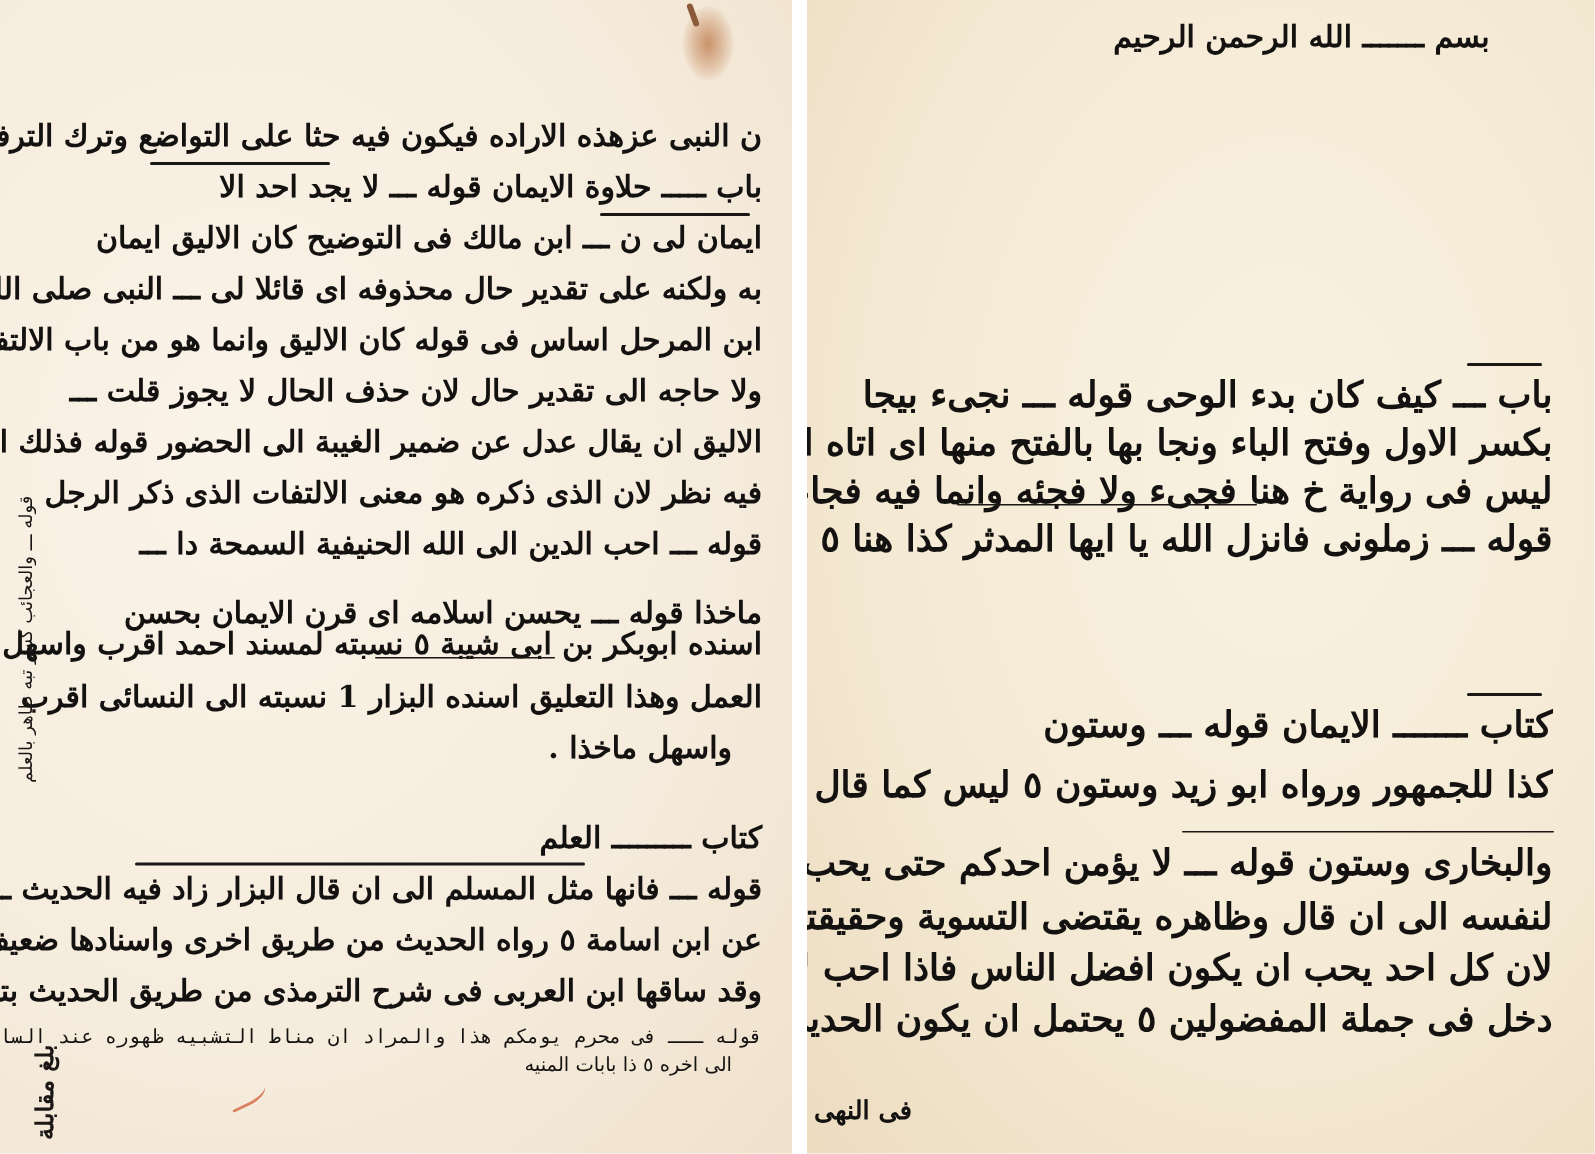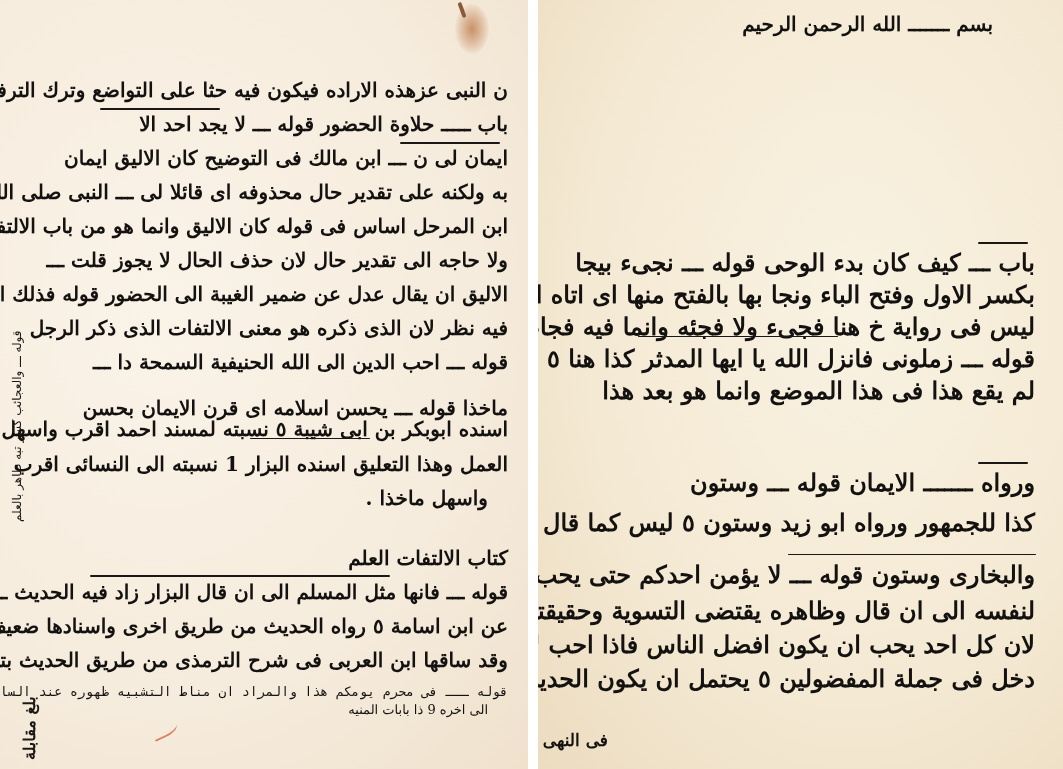--- a/index.html
+++ b/index.html
@@ -34,61 +34,60 @@
 </style>
 </head>
 <body>
 
 <div id="left-page" class="page">
   <div class="stain"></div>
   <div class="stain-stroke"></div>
 
   <div class="line l-left" style="top:78px;">ن النبى عزهذه الاراده فيكون فيه حثا على التواضع وترك الترفع</div>
   <div class="rule" style="left:100px; top:108px; width:120px;"></div>
-  <div class="line l-left" style="top:112px;">باب ـــــ حلاوة الحضور قوله ـــ لا يجد احد الا</div>
+  <div class="line l-left" style="top:112px;">باب ـــــ حلاوة الايمان قوله ـــ لا يجد احد الا</div>
   <div class="rule" style="left:400px; top:142px; width:100px;"></div>
   <div class="line l-left" style="top:146px;margin-left:40px;">ايمان لى ن ـــ ابن مالك فى التوضيح كان الاليق ايمان</div>
   <div class="line l-left" style="top:180px;">به ولكنه على تقدير حال محذوفه اى قائلا لى ـــ النبى صلى الله</div>
   <div class="line l-left" style="top:214px;">ابن المرحل اساس فى قوله كان الاليق وانما هو من باب الالتفات</div>
   <div class="line l-left" style="top:248px;">ولا حاجه الى تقدير حال لان حذف الحال لا يجوز قلت ـــ</div>
   <div class="line l-left" style="top:282px;">الاليق ان يقال عدل عن ضمير الغيبة الى الحضور قوله فذلك الاليق</div>
   <div class="line l-left" style="top:350px;">قوله ـــ احب الدين الى الله الحنيفية السمحة دا ـــ</div>
   <div class="line l-left" style="top:316px;">فيه نظر لان الذى ذكره هو معنى الالتفات الذى ذكر الرجل</div>
   <div class="line l-left" style="top:384px;margin-top:33px;">اسنده ابوبكر بن ابى شيبة ٥ نسبته لمسند احمد اقرب واسهل</div>
   <div class="rule" style="left:250px; top:438px; width:120px; height:1px;"></div>
   <div class="line l-left" style="top:396px;">ماخذا قوله ـــ يحسن اسلامه اى قرن الايمان بحسن</div>
   <div class="line l-left" style="top:452px;">العمل وهذا التعليق اسنده البزار 1 نسبته الى النسائى اقرب</div>
   <div class="line l-left" style="top:486px; right:40px;">واسهل ماخذا .</div>
   <div class="rule" style="left:90px; top:575px; width:300px;"></div>
-  <div class="line l-left" style="top:546px;">كتاب الالتفات العلم</div>
+  <div class="line l-left" style="top:546px;">كتاب ـــــــــ العلم</div>
   <div class="line l-left" style="top:580px;">قوله ـــ فانها مثل المسلم الى ان قال البزار زاد فيه الحديث ـــ</div>
   <div class="line l-left" style="top:614px;">عن ابن اسامة ٥ رواه الحديث من طريق اخرى واسنادها ضعيف</div>
   <div class="line l-left" style="top:648px;">وقد ساقها ابن العربى فى شرح الترمذى من طريق الحديث بتمامه</div>
   <div class="line l-left small" style="top:684px;font-family:Liberation Mono, monospace;">قوله ـــ فى محرم يومكم هذا والمراد ان مناط التشبيه ظهوره عند السامع</div>
-  <div class="line l-left small" style="top:702px; right:40px;">الى اخره 9   ذا بابات المنيه</div>
+  <div class="line l-left small" style="top:702px; right:40px;">الى اخره ٥   ذا بابات المنيه</div>
 
   <div class="red-mark"></div>
   <div class="margin-note">قوله ـــ والعجائب كسر تبه ظاهر بالعلم</div>
   <div class="margin-note-b">بلغ مقابلة</div>
 </div>
 
 <div class="gutter"></div>
 
 <div id="right-page" class="page">
   <div class="line l-right title-line" style="top:12px; right:70px;">بسم ـــــــ الله الرحمن الرحيم</div>
 
   <div class="rule" style="left:440px; top:242px; width:50px;"></div>
   <div class="line l-right" style="top:248px;">باب ـــ كيف كان بدء الوحى قوله ـــ نجىء بيجا</div>
   <div class="line l-right" style="top:280px;">بكسر الاول وفتح الباء ونجا بها بالفتح منها اى اتاه الوحى بغته ٥</div>
   <div class="line l-right" style="top:312px;">ليس فى رواية خ هنا فجىء ولا فجئه وانما فيه فجاءه الملك من الحى</div>
   <div class="rule" style="left:100px; top:336px; width:200px; height:1px;"></div>
   <div class="line l-right" style="top:344px;text-align:right;">قوله ـــ زملونى فانزل الله يا ايها المدثر كذا هنا ٥</div>
-  <div class="line l-right" style="top:376px;">لم يقع هذا فى هذا الموضع وانما هو بعد هذا</div>
   <div class="rule" style="left:440px; top:462px; width:50px;"></div>
-  <div class="line l-right" style="top:468px;">ورواه ـــــــ الايمان قوله ـــ وستون</div>
+  <div class="line l-right" style="top:468px;">كتاب ـــــــ الايمان قوله ـــ وستون</div>
   <div class="line l-right" style="top:508px;">كذا للجمهور ورواه ابو زيد وستون ٥ ليس كما قال بل الروايات</div>
   <div class="rule" style="left:250px; top:554px; width:248px; height:1px;"></div>
   <div class="line l-right" style="top:560px;">والبخارى وستون قوله ـــ لا يؤمن احدكم حتى يحب لاخيه ما يحب</div>
   <div class="line l-right" style="top:596px;">لنفسه الى ان قال وظاهره يقتضى التسوية وحقيقته التفضيل</div>
   <div class="line l-right" style="top:630px;">لان كل احد يحب ان يكون افضل الناس فاذا احب لاخيه مثله فقد</div>
   <div class="line l-right" style="top:664px;">دخل فى جملة المفضولين ٥ يحتمل ان يكون الحديث واردا</div>
   <div class="line l-right" style="top:730px; right:455px; font-size:17px;">فى النهى</div>
 </div>
 
 </body></html>

